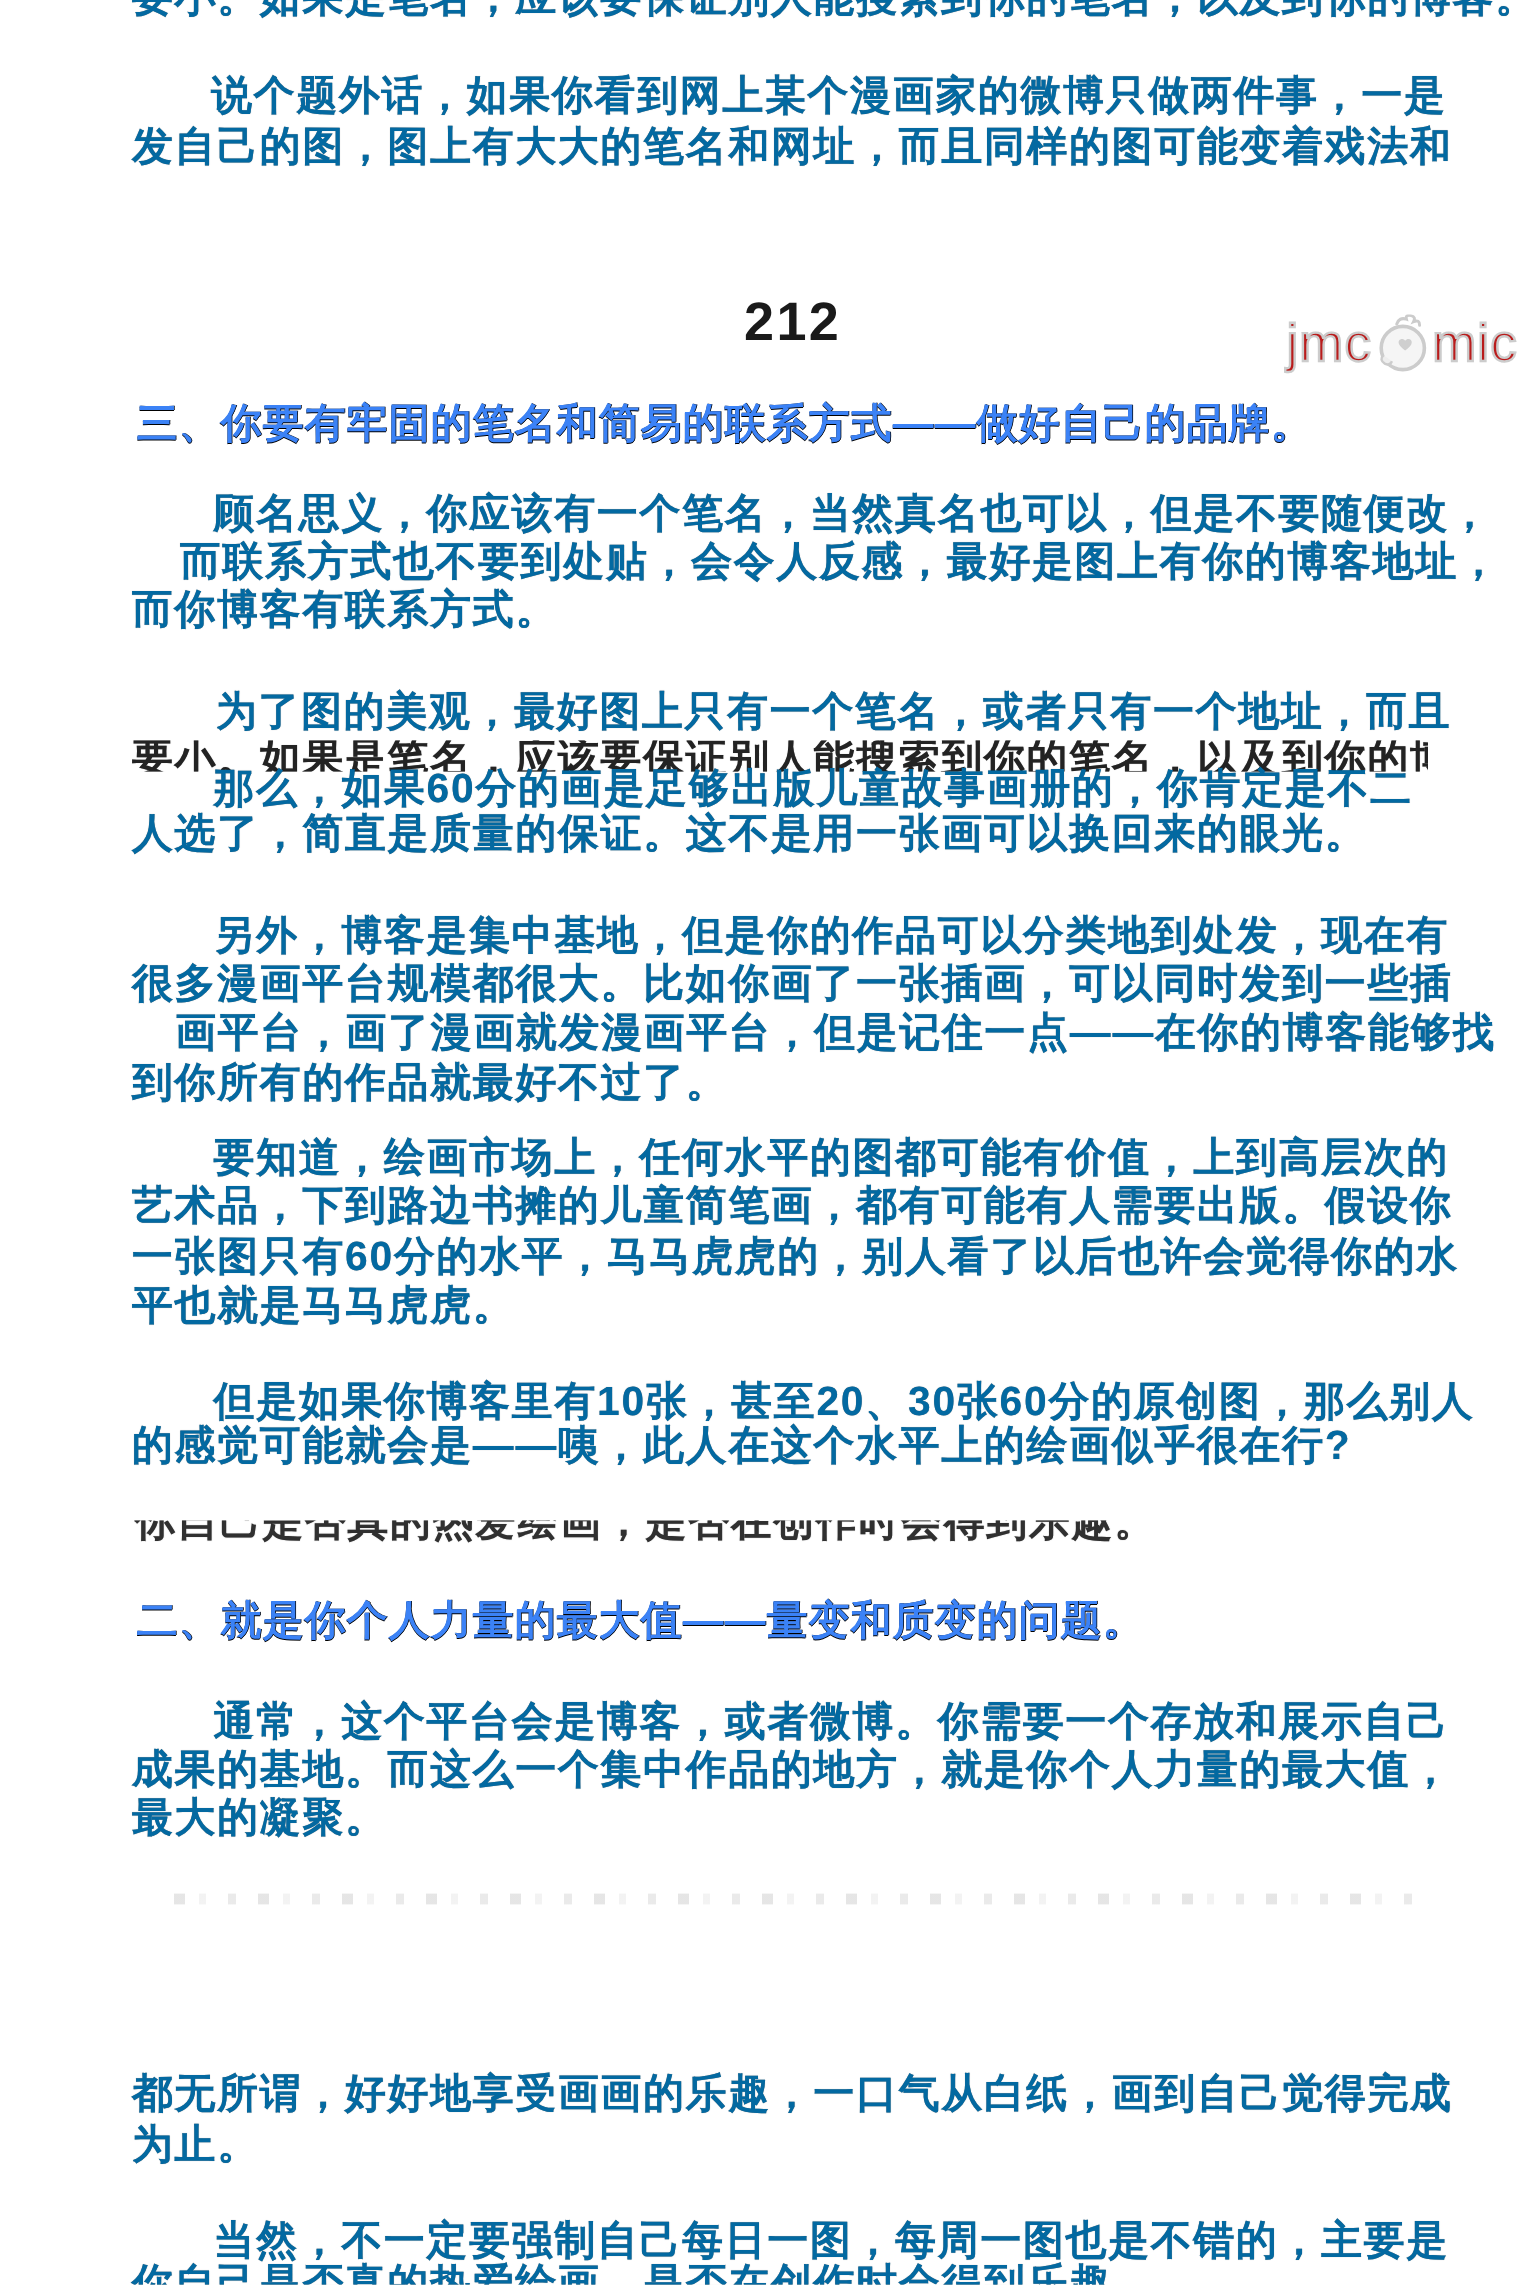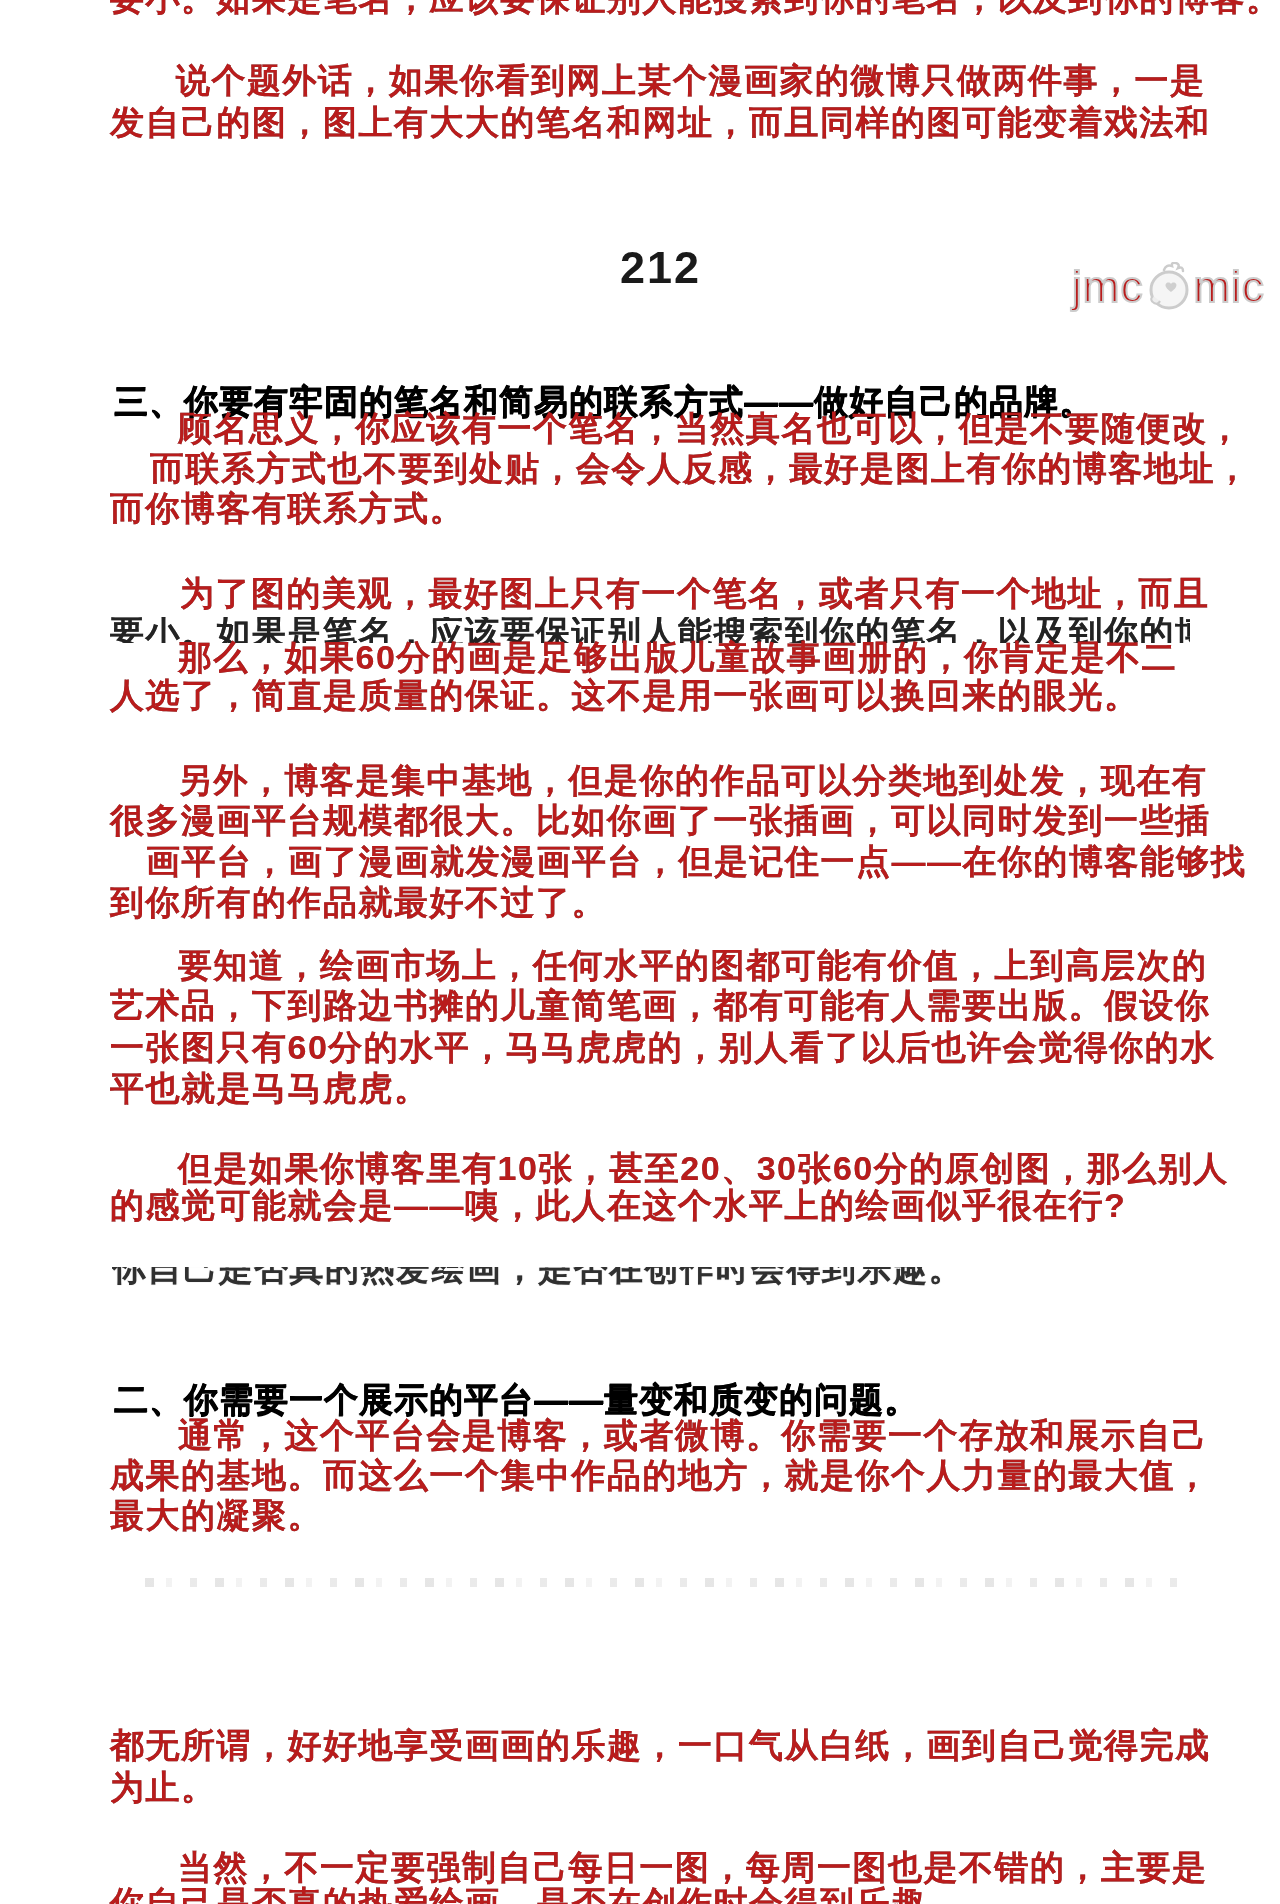--- a/index.html
+++ b/index.html
@@ -10,34 +10,33 @@
     background:#ffffff;
     overflow:hidden;
     font-family:"Liberation Sans","DejaVu Sans",sans-serif;
   }
   .ln{
     position:absolute;
     font-size:34px;
     font-weight:700;
     letter-spacing:1.5px;
     line-height:30px;
-    color:#b91c1c;
+    color:#0369a1;
     white-space:nowrap;
     text-shadow:0 0 0.6px rgba(0,0,0,0.55);
   }
   .heading{
     position:absolute;
     font-size:34px;
     font-weight:900;
     letter-spacing:1px;
     line-height:32px;
-    color:#000000;
+    color:#3b82f6;
     white-space:nowrap;
     text-shadow:0.6px 0 0 #000, 0 0.6px 0 #000;
-    margin-top:48px;
   }
   .clip-bottom{
     position:absolute;
     overflow:hidden;
   }
   .clip-bottom .inner{
     font-size:34px;font-weight:700;letter-spacing:1.5px;line-height:30px;
     color:#232323;white-space:nowrap;display:block;
     text-shadow:0 0 0.6px rgba(0,0,0,0.5);
   }
@@ -137,21 +136,21 @@
   <div class="ln" style="top:1032px;left:110px;">一张图只有60分的水平，马马虎虎的，别人看了以后也许会觉得你的水</div>
   <div class="ln" style="top:1073px;left:110px;">平也就是马马虎虎。</div>
 
   <div class="ln" style="top:1153px;left:178px;">但是如果你博客里有10张，甚至20、30张60分的原创图，那么别人</div>
   <div class="ln" style="top:1190px;left:110px;">的感觉可能就会是——咦，此人在这个水平上的绘画似乎很在行?</div>
 
   <div class="clip-top" style="top:1267px;left:112px;width:1080px;height:26px;">
     <span class="inner">你自己是否真的热爱绘画，是否在创作时会得到乐趣。</span>
   </div>
 
-  <div class="heading" style="top:1335px;left:114px;">二、你需要一个展示的平台——量变和质变的问题。</div>
+  <div class="heading" style="top:1335px;left:114px;">二、就是你个人力量的最大值——量变和质变的问题。</div>
 
   <div class="ln" style="top:1420px;left:178px;">通常，这个平台会是博客，或者微博。你需要一个存放和展示自己</div>
   <div class="ln" style="top:1460px;left:110px;text-align:center;">成果的基地。而这么一个集中作品的地方，就是你个人力量的最大值，</div>
   <div class="ln" style="top:1500px;left:110px;">最大的凝聚。</div>
 
   <div class="ghost" style="top:1578px;left:145px;width:1040px;"></div>
 
   <div class="ln" style="top:1730px;left:110px;">都无所谓，好好地享受画画的乐趣，一口气从白纸，画到自己觉得完成</div>
   <div class="ln" style="top:1773px;left:110px;font-family:Liberation Serif, serif;">为止。</div>
 

